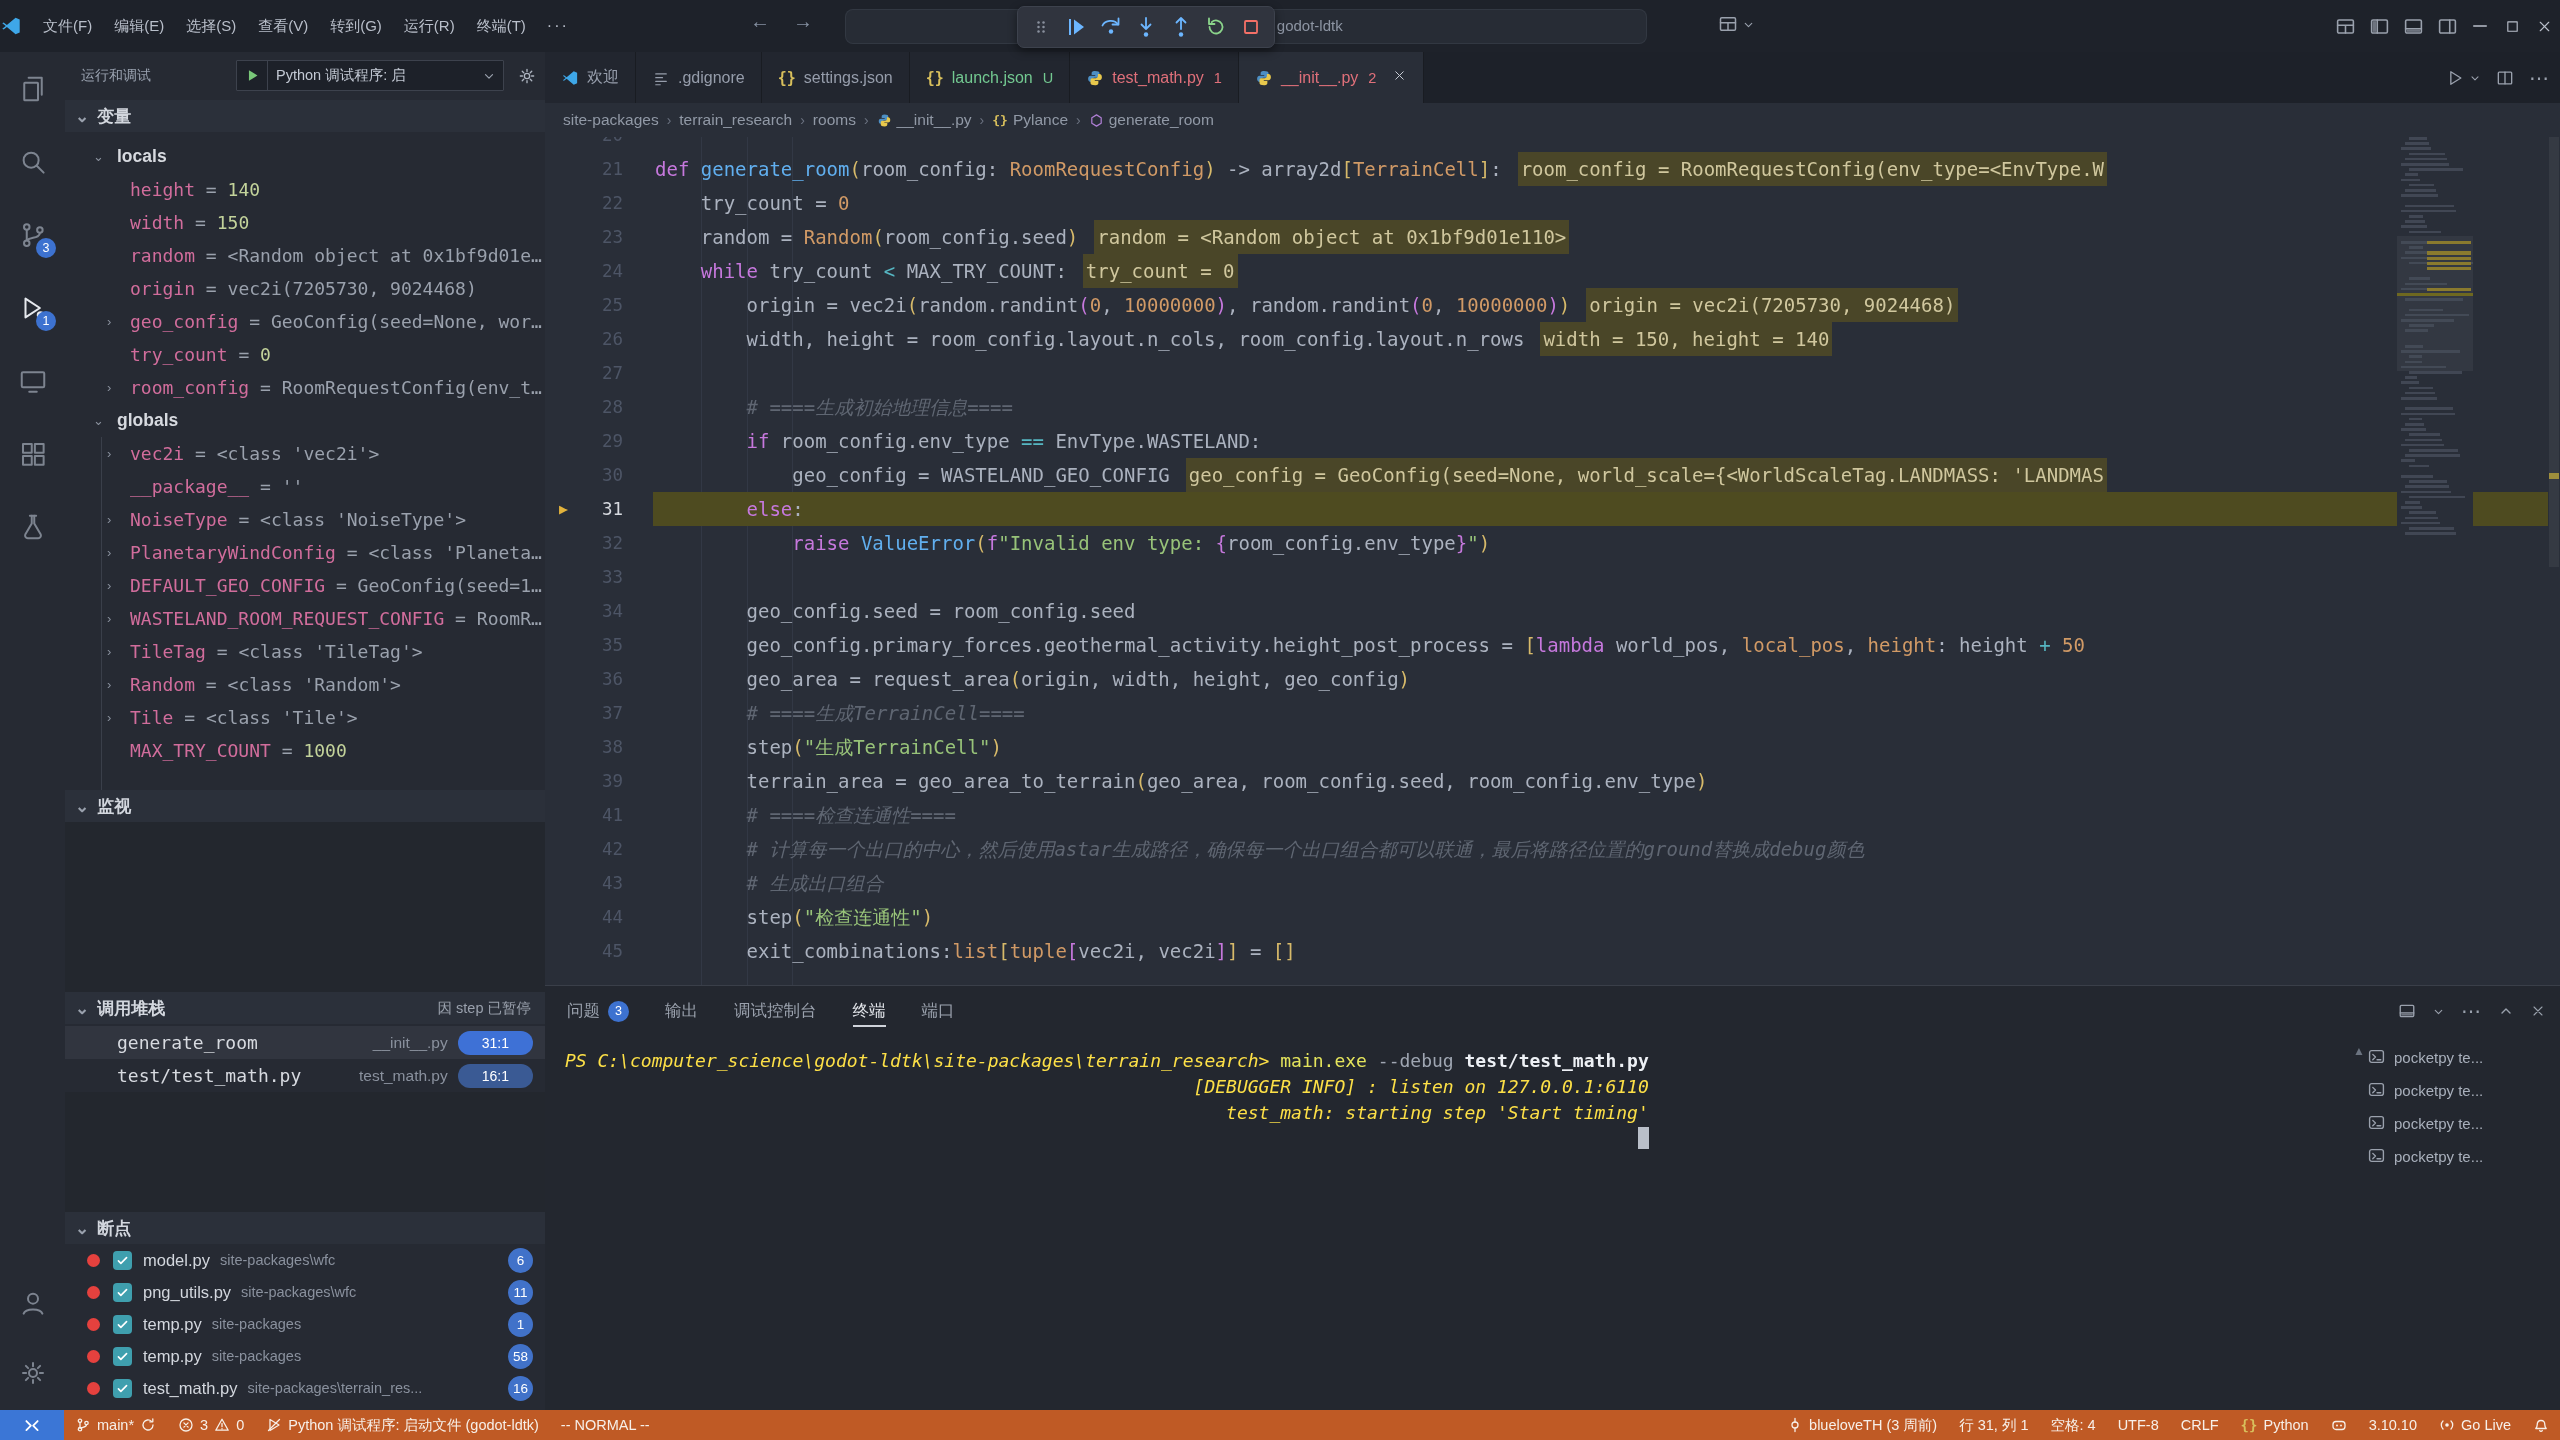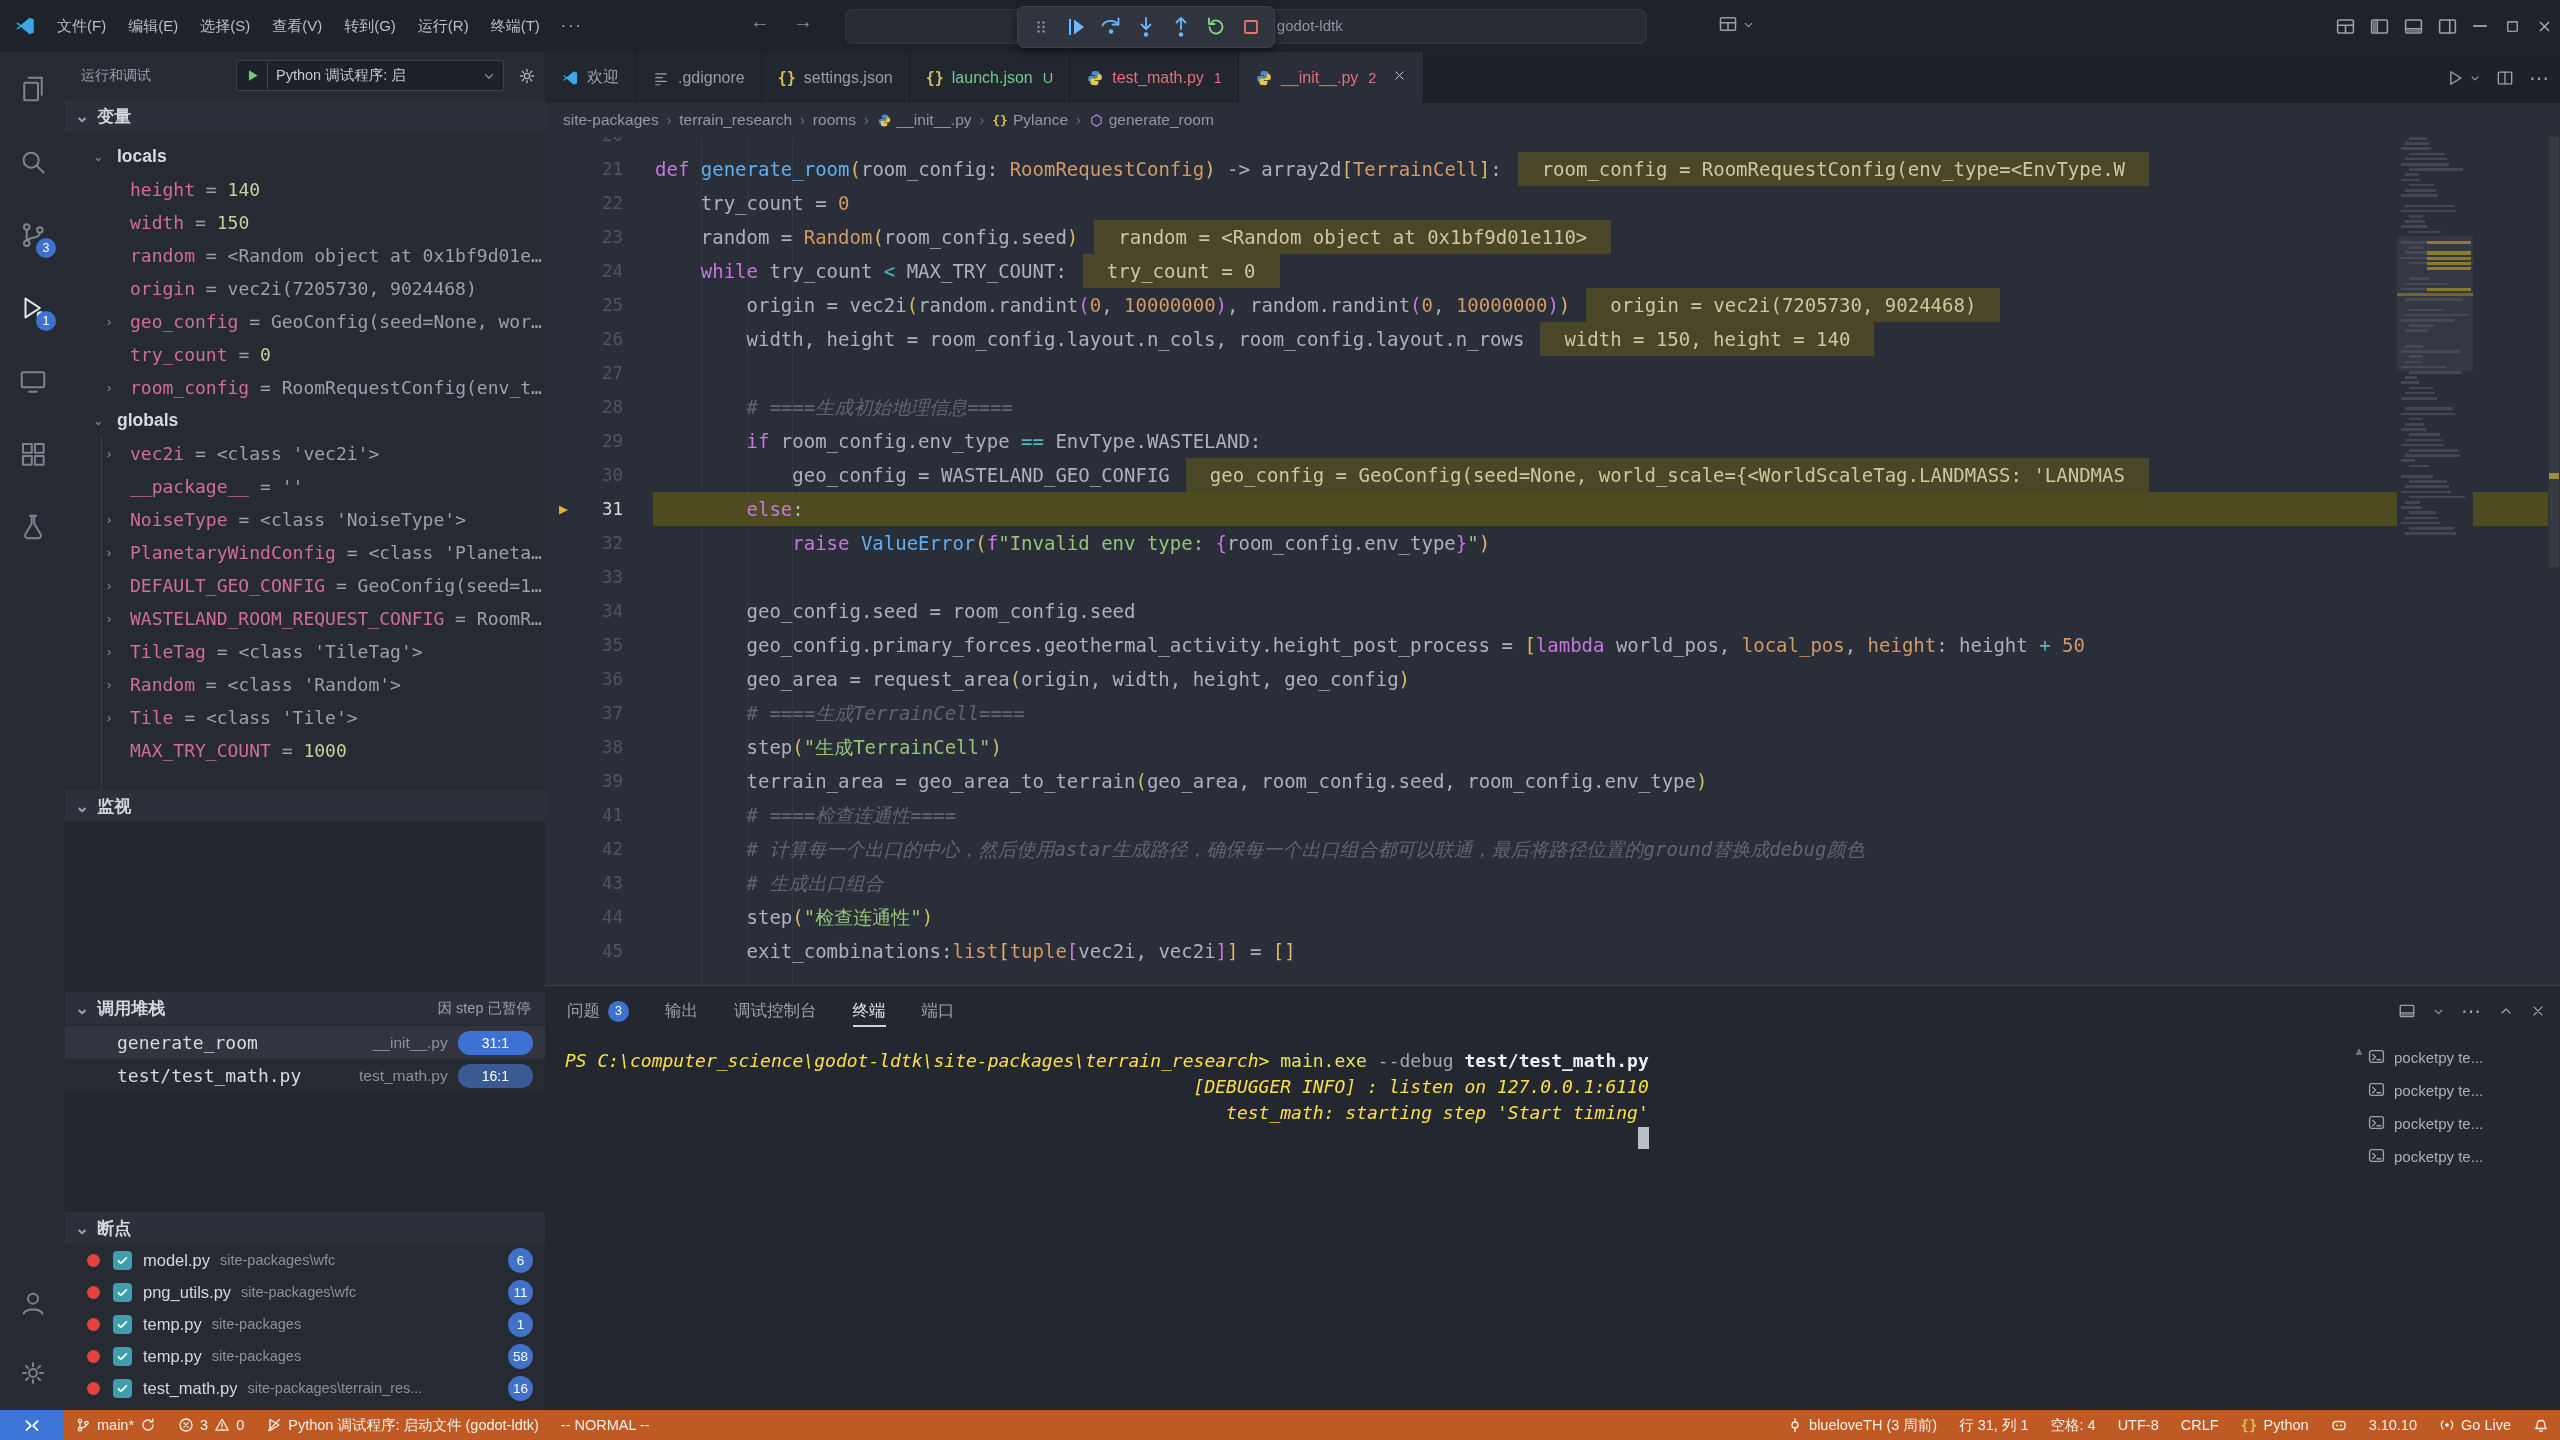--- a/index.html
+++ b/index.html
@@ -4,21 +4,21 @@
 <style>
   html,body{margin:0;padding:0;background:#101216;}
   #app{position:relative;width:2560px;height:1440px;background:#292e38;overflow:hidden;
        font-family:"Liberation Sans",sans-serif;color:#abb2bf;-webkit-font-smoothing:antialiased;}
   .mono{font-family:"DejaVu Sans Mono",monospace;}
   svg{display:block;}
   .ico{display:inline-flex;align-items:center;justify-content:center;flex:0 0 auto;}
 
   
   #titlebar{position:absolute;left:0;top:0;width:2560px;height:52px;background:#1e222a;
-            display:flex;align-items:center;padding-left:14px;box-sizing:border-box;z-index:30;}
+            display:flex;align-items:center;box-sizing:border-box;z-index:30;}
   #vscode-logo{margin-right:10px;}
   .menu-item{padding:5px 11px;border-radius:6px;font-size:15px;color:#b9bfca;white-space:nowrap;}
   #menu-more{padding:5px 10px;color:#b9bfca;letter-spacing:2px;}
   .nav-arrow{position:absolute;top:10px;font-size:20px;color:#8792a3;width:30px;text-align:center;}
   #searchbox{position:absolute;left:845px;top:9px;width:800px;height:33px;background:#272c35;
              border:1px solid #40465273;border-radius:8px;display:flex;align-items:center;justify-content:center;
              gap:8px;color:#8d95a3;font-size:15px;z-index:10;}
   #layout-extra{position:absolute;left:1718px;top:14px;display:flex;gap:4px;color:#9aa1ad;}
   #win-zone{position:absolute;right:0;top:0;height:52px;display:flex;align-items:center;}
   .lay-ic{width:34px;height:52px;display:flex;align-items:center;justify-content:center;color:#9aa1ad;}
@@ -99,21 +99,21 @@
   
   #editor{position:absolute;left:545px;top:137px;width:2015px;height:848px;background:#292e38;overflow:hidden;}
   .iguide{position:absolute;top:0;bottom:0;width:1px;background:#323845;z-index:1;}
   #code-lines{position:relative;margin-top:-19px;z-index:2;}
   .cl{position:relative;height:34px;line-height:34px;white-space:pre;font-family:"DejaVu Sans Mono",monospace;font-size:19px;}
   .cl .ln{display:inline-block;width:78px;text-align:right;padding-right:32px;color:#4d5566;font-size:17.5px;
           font-family:"DejaVu Sans Mono",monospace;vertical-align:top;}
   .cl.cur{background:linear-gradient(90deg, rgba(0,0,0,0) 0px, rgba(0,0,0,0) 108px, #4e4b20 108px);}
   .cl.cur .ln{color:#d7dae0;}
   .cl .dbg-arrow{position:absolute;left:14px;top:0;color:#e2b33c;font-size:15px;}
-  .hint{display:inline-block;background:#4a4628;color:#d0c79e;padding:0 24px;margin-left:16px;height:34px;}
+  .hint{display:inline-block;background:#4a4628;color:#d0c79e;padding:0 3px;margin-left:16px;height:34px;}
   .tk-w{color:#abb2bf;} .tk-k{color:#c678dd;} .tk-f{color:#61afef;} .tk-t{color:#d19a66;}
   .tk-s{color:#98c379;} .tk-n{color:#d19a66;} .tk-c{color:#5f6672;font-style:italic;}
   .tk-o{color:#56b6c2;} .tk-b{color:#d7ba6a;} .tk-p{color:#c678dd;}
   #minimap{position:absolute;right:87px;top:0;width:76px;height:848px;background:#292e38;z-index:5;}
   .mm-bar{position:absolute;height:2.6px;background:#49505d;opacity:.75;}
   .mm-hint{position:absolute;height:3.4px;background:#8a7a2e;}
   #mm-slider{position:absolute;left:0;width:100%;background:rgba(255,255,255,.05);}
   #ed-scroll{position:absolute;right:0;top:0;width:12px;height:848px;background:#292e38;z-index:6;}
   #ed-thumb{position:absolute;left:1px;top:0;width:10px;height:430px;background:rgba(255,255,255,.06);}
   #ed-mark{position:absolute;left:1px;top:336px;width:10px;height:6px;background:rgba(170,152,60,.9);}

